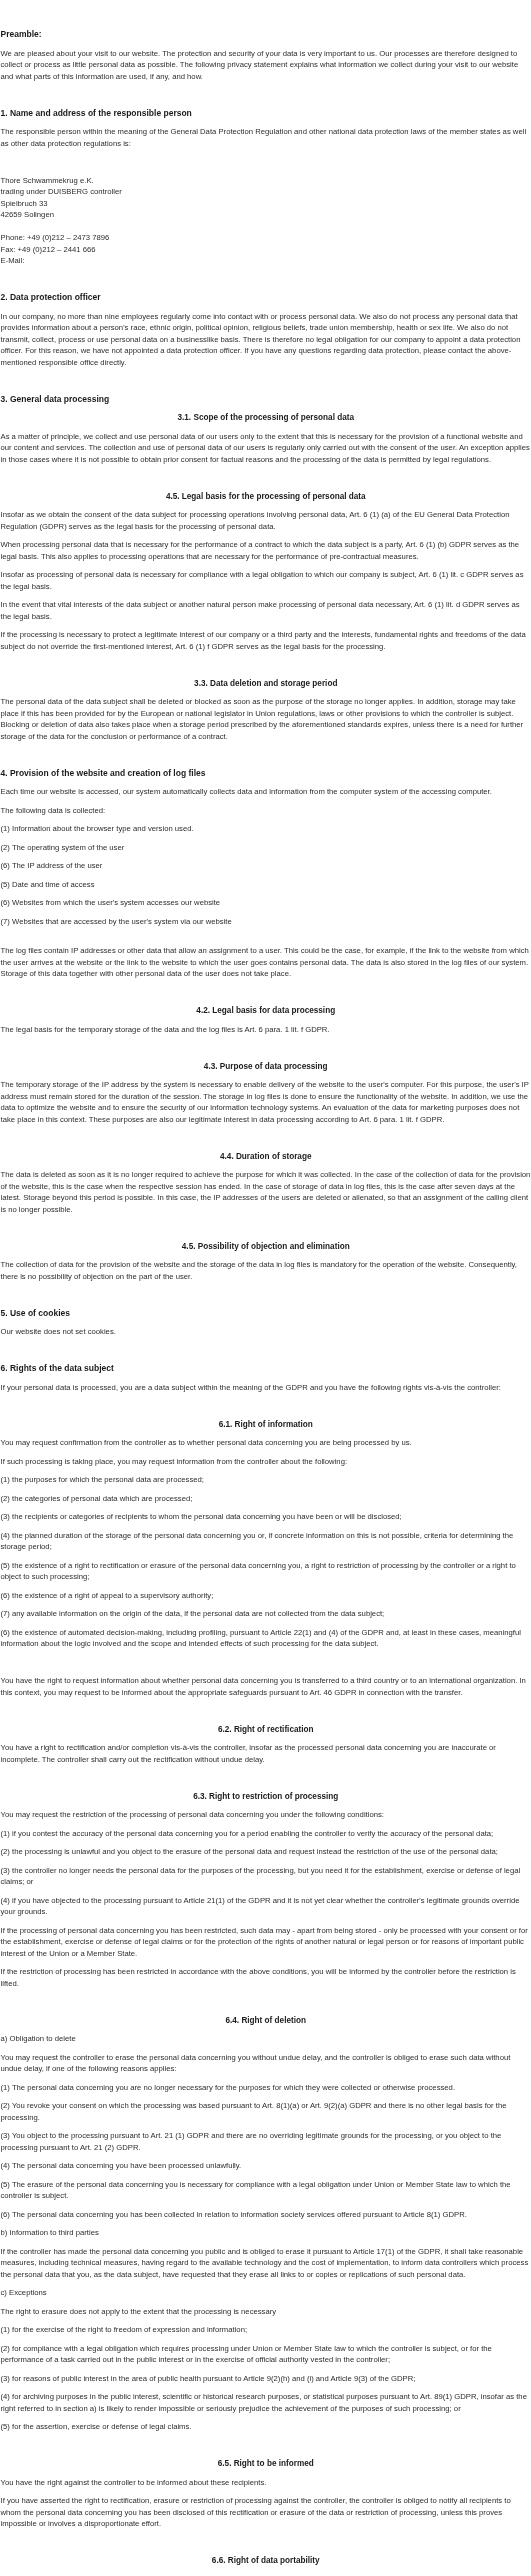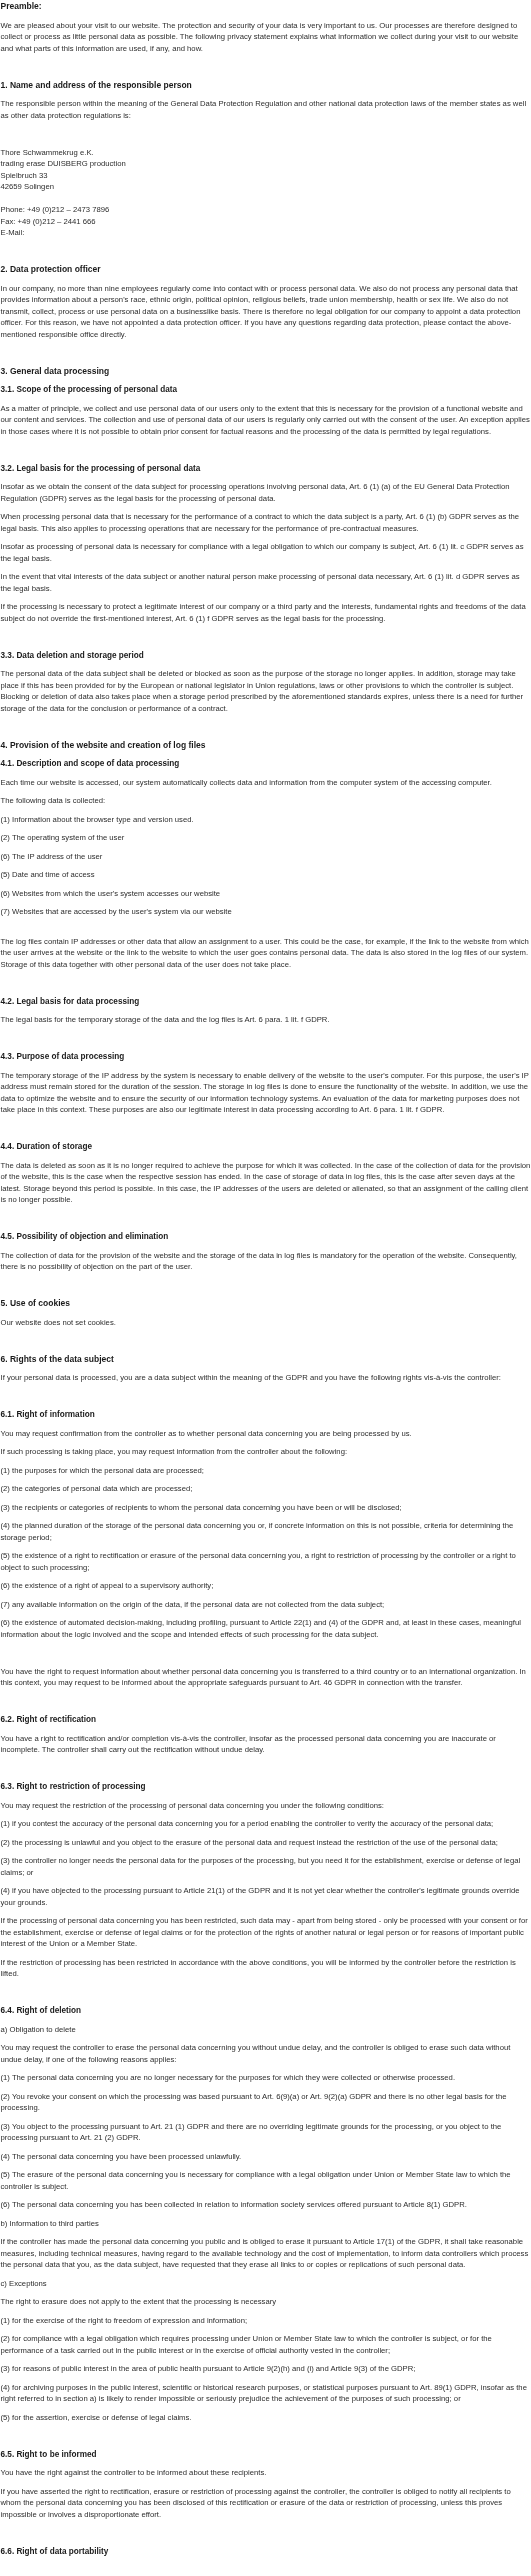--- a/index.html
+++ b/index.html
@@ -11,70 +11,71 @@
     width: 532px;
     height: 3286px;
     overflow: hidden;
     font-family: "Liberation Sans", "DejaVu Sans", sans-serif;
     font-size: 7.7px;
     line-height: 11.5px;
     color: #2d2d2d;
   }
   .doc {
     padding: 1px 1px 0 0.5px;
+    margin-top: 28px;
   }
   .p {
     margin: 0 0 7px 0;
   }
   .h2 {
     font-weight: 700;
     font-size: 8.5px;
     color: #1b1b1b;
     margin: 0 0 7px 0;
   }
   .h3 {
     font-weight: 700;
     font-size: 8.2px;
     color: #1b1b1b;
     margin: 0 0 7px 0;
+    text-align: center;
   }
   .gap { height: 18.5px; }
   .gap-sm { height: 11.3px; }
 </style>
 </head>
 <body>
 
 <div class="doc" id="doc-root">
     <div class="h2">Preamble:</div>
     <p class="p">We are pleased about your visit to our website. The protection and security of your data is very important to us. Our processes are therefore designed to collect or process as little personal data as possible. The following privacy statement explains what information we collect during your visit to our website and what parts of this information are used, if any, and how.</p>
     <div class="gap"></div>
     <div class="h2">1. Name and address of the responsible person</div>
     <p class="p">The responsible person within the meaning of the General Data Protection Regulation and other national data protection laws of the member states as well as other data protection regulations is:</p>
     <div class="gap"></div>
-    <p class="p"><span>Thore Schwammekrug e.K.</span><br><span>trading erase DUISBERG production</span><br><span>Spielbruch 33</span><br><span>42659 Solingen</span><br><br><span>Phone: +49 (0)212 – 2473 7896</span><br><span>Fax: +49 (0)212 – 2441 666</span><br><span>E-Mail:</span></p>
+    <p class="p"><span>Thore Schwammekrug e.K.</span><br><span>trading under DUISBERG controller</span><br><span>Spielbruch 33</span><br><span>42659 Solingen</span><br><br><span>Phone: +49 (0)212 – 2473 7896</span><br><span>Fax: +49 (0)212 – 2441 666</span><br><span>E-Mail:</span></p>
     <div class="gap"></div>
     <div class="h2">2. Data protection officer</div>
     <p class="p">In our company, no more than nine employees regularly come into contact with or process personal data. We also do not process any personal data that provides information about a person's race, ethnic origin, political opinion, religious beliefs, trade union membership, health or sex life. We also do not transmit, collect, process or use personal data on a businesslike basis. There is therefore no legal obligation for our company to appoint a data protection officer. For this reason, we have not appointed a data protection officer. If you have any questions regarding data protection, please contact the above-mentioned responsible office directly.</p>
     <div class="gap"></div>
     <div class="h2">3. General data processing</div>
     <div class="h3">3.1. Scope of the processing of personal data</div>
     <p class="p">As a matter of principle, we collect and use personal data of our users only to the extent that this is necessary for the provision of a functional website and our content and services. The collection and use of personal data of our users is regularly only carried out with the consent of the user. An exception applies in those cases where it is not possible to obtain prior consent for factual reasons and the processing of the data is permitted by legal regulations.</p>
     <div class="gap"></div>
-    <div class="h3">3.2. Legal basis for the processing of personal data</div>
+    <div class="h3">4.5. Legal basis for the processing of personal data</div>
     <p class="p">Insofar as we obtain the consent of the data subject for processing operations involving personal data, Art. 6 (1) (a) of the EU General Data Protection Regulation (GDPR) serves as the legal basis for the processing of personal data.</p>
     <p class="p">When processing personal data that is necessary for the performance of a contract to which the data subject is a party, Art. 6 (1) (b) GDPR serves as the legal basis. This also applies to processing operations that are necessary for the performance of pre-contractual measures.</p>
     <p class="p">Insofar as processing of personal data is necessary for compliance with a legal obligation to which our company is subject, Art. 6 (1) lit. c GDPR serves as the legal basis.</p>
     <p class="p">In the event that vital interests of the data subject or another natural person make processing of personal data necessary, Art. 6 (1) lit. d GDPR serves as the legal basis.</p>
     <p class="p">If the processing is necessary to protect a legitimate interest of our company or a third party and the interests, fundamental rights and freedoms of the data subject do not override the first-mentioned interest, Art. 6 (1) f GDPR serves as the legal basis for the processing.</p>
     <div class="gap"></div>
     <div class="h3">3.3. Data deletion and storage period</div>
     <p class="p">The personal data of the data subject shall be deleted or blocked as soon as the purpose of the storage no longer applies. In addition, storage may take place if this has been provided for by the European or national legislator in Union regulations, laws or other provisions to which the controller is subject. Blocking or deletion of data also takes place when a storage period prescribed by the aforementioned standards expires, unless there is a need for further storage of the data for the conclusion or performance of a contract.</p>
     <div class="gap"></div>
     <div class="h2">4. Provision of the website and creation of log files</div>
-    <div class="h3">4.1. Description and scope of data processing</div>
     <p class="p">Each time our website is accessed, our system automatically collects data and information from the computer system of the accessing computer.</p>
     <p class="p">The following data is collected:</p>
     <p class="p">(1) Information about the browser type and version used.</p>
     <p class="p">(2) The operating system of the user</p>
     <p class="p">(6) The IP address of the user</p>
     <p class="p">(5) Date and time of access</p>
     <p class="p">(6) Websites from which the user's system accesses our website</p>
     <p class="p">(7) Websites that are accessed by the user's system via our website</p>
     <div class="gap-sm"></div>
     <p class="p">The log files contain IP addresses or other data that allow an assignment to a user. This could be the case, for example, if the link to the website from which the user arrives at the website or the link to the website to which the user goes contains personal data. The data is also stored in the log files of our system. Storage of this data together with other personal data of the user does not take place.</p>
@@ -120,21 +121,21 @@
     <p class="p">(2) the processing is unlawful and you object to the erasure of the personal data and request instead the restriction of the use of the personal data;</p>
     <p class="p">(3) the controller no longer needs the personal data for the purposes of the processing, but you need it for the establishment, exercise or defense of legal claims; or</p>
     <p class="p">(4) if you have objected to the processing pursuant to Article 21(1) of the GDPR and it is not yet clear whether the controller's legitimate grounds override your grounds.</p>
     <p class="p">If the processing of personal data concerning you has been restricted, such data may - apart from being stored - only be processed with your consent or for the establishment, exercise or defense of legal claims or for the protection of the rights of another natural or legal person or for reasons of important public interest of the Union or a Member State.</p>
     <p class="p">If the restriction of processing has been restricted in accordance with the above conditions, you will be informed by the controller before the restriction is lifted.</p>
     <div class="gap"></div>
     <div class="h3">6.4. Right of deletion</div>
     <p class="p">a) Obligation to delete</p>
     <p class="p">You may request the controller to erase the personal data concerning you without undue delay, and the controller is obliged to erase such data without undue delay, if one of the following reasons applies:</p>
     <p class="p">(1) The personal data concerning you are no longer necessary for the purposes for which they were collected or otherwise processed.</p>
-    <p class="p">(2) You revoke your consent on which the processing was based pursuant to Art. 6(9)(a) or Art. 9(2)(a) GDPR and there is no other legal basis for the processing.</p>
+    <p class="p">(2) You revoke your consent on which the processing was based pursuant to Art. 8(1)(a) or Art. 9(2)(a) GDPR and there is no other legal basis for the processing.</p>
     <p class="p">(3) You object to the processing pursuant to Art. 21 (1) GDPR and there are no overriding legitimate grounds for the processing, or you object to the processing pursuant to Art. 21 (2) GDPR.</p>
     <p class="p">(4) The personal data concerning you have been processed unlawfully.</p>
     <p class="p">(5) The erasure of the personal data concerning you is necessary for compliance with a legal obligation under Union or Member State law to which the controller is subject.</p>
     <p class="p">(6) The personal data concerning you has been collected in relation to information society services offered pursuant to Article 8(1) GDPR.</p>
     <p class="p">b) Information to third parties</p>
     <p class="p">If the controller has made the personal data concerning you public and is obliged to erase it pursuant to Article 17(1) of the GDPR, it shall take reasonable measures, including technical measures, having regard to the available technology and the cost of implementation, to inform data controllers which process the personal data that you, as the data subject, have requested that they erase all links to or copies or replications of such personal data.</p>
     <p class="p">c) Exceptions</p>
     <p class="p">The right to erasure does not apply to the extent that the processing is necessary</p>
     <p class="p">(1) for the exercise of the right to freedom of expression and information;</p>
     <p class="p">(2) for compliance with a legal obligation which requires processing under Union or Member State law to which the controller is subject, or for the performance of a task carried out in the public interest or in the exercise of official authority vested in the controller;</p>

